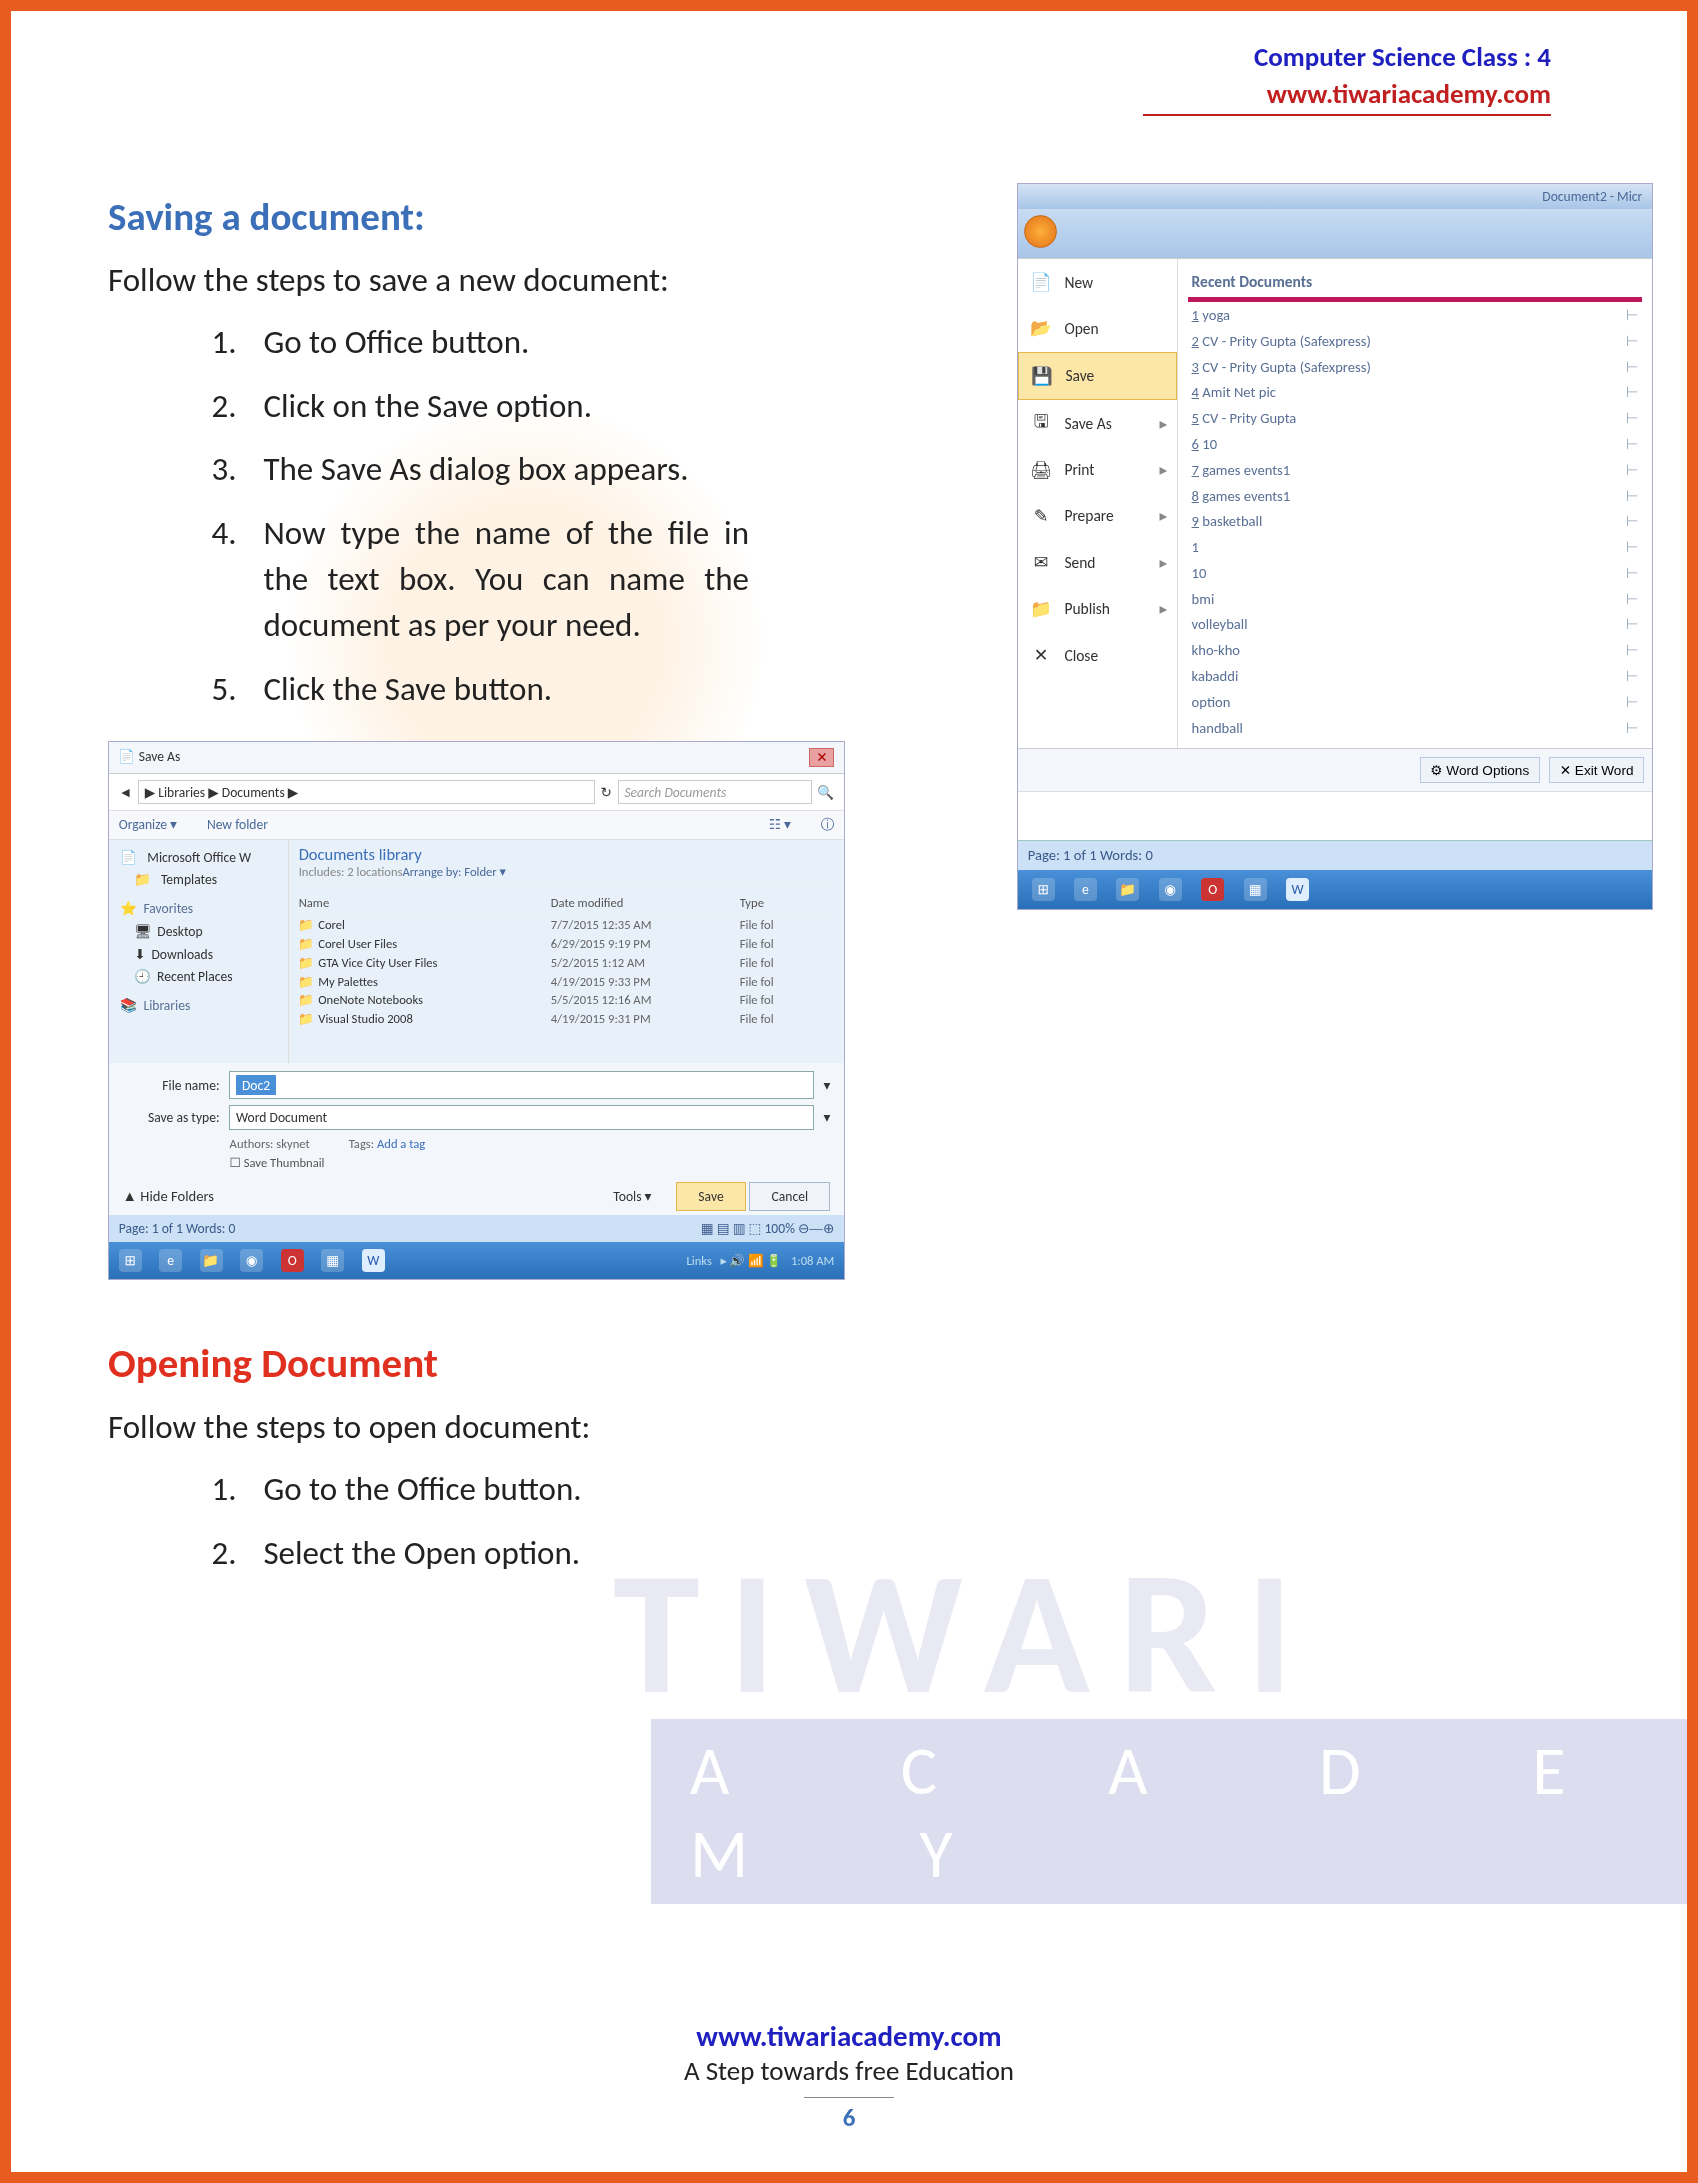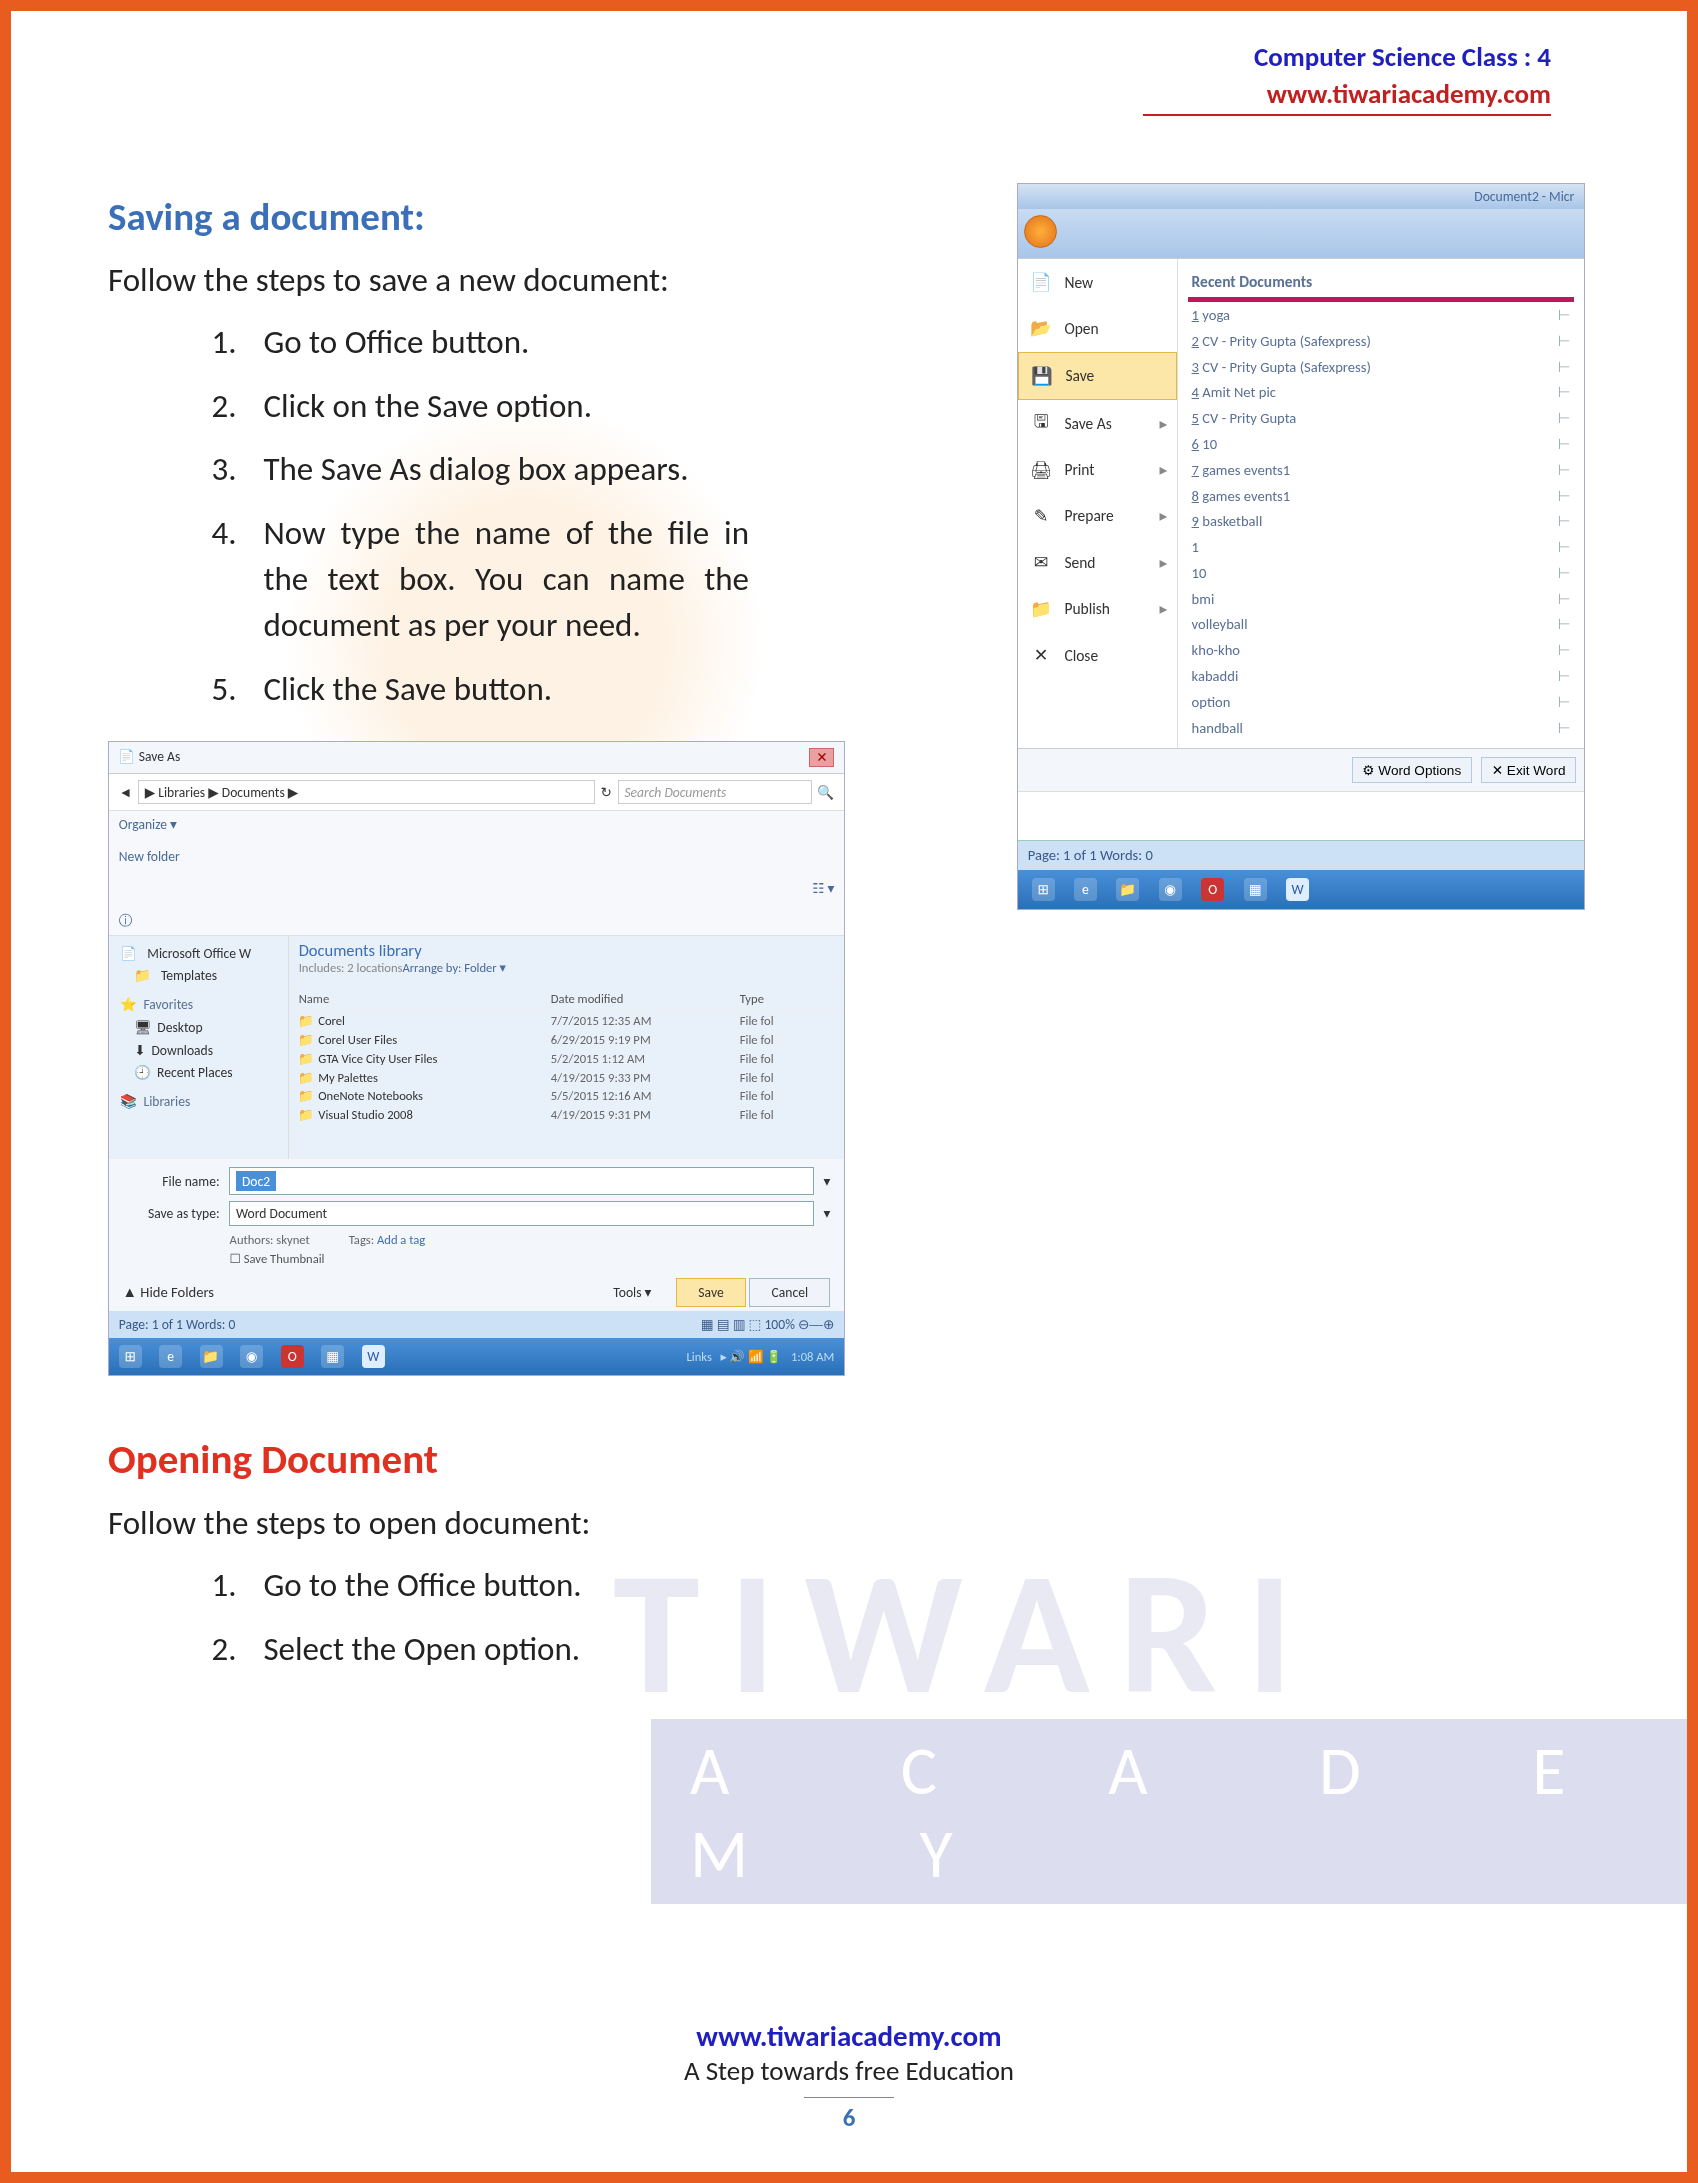--- a/index.html
+++ b/index.html
@@ -32,21 +32,21 @@
   h2.red { color: #e03020; font-size: 41px; font-weight: bold; margin: 58px 0 19.4px 0; }
   .intro { font-size: 33px; color: #222; margin-bottom: 19.4px; }
   ol.steps { list-style: decimal; margin-left: 136px; font-size: 33px; color: #222; }
   ol.steps li { margin-bottom: 17.5px; padding-left: 19.4px; line-height: 1.4; }
   .content-wrap { display: flex; gap: 29px; }
   .text-col { flex: 1; }
   .img-col { width: 573px; }
   .figure { border: 1px solid #aac; background: #e8f0fa; font-size: 14.6px; color: #333; margin-top: 9.7px; }
 
   
-  .office-menu { width: 568px; }
+  .office-menu { width: 636px; }
   .office-title { background: linear-gradient(#d5e3f3,#a8c5e8); font-size: 13.6px; text-align: right; padding: 3.9px 9.7px; color: #4a6a9a; }
   .office-body { display: flex; background: #fff; border-top: 1px solid #ccc; }
   .menu-left { width: 160px; border-right: 1px solid #ddd; }
   .menu-item { display: flex; align-items: center; padding: 9.7px 9.7px; gap: 9.7px; font-size: 15.5px; color: #333; }
   .menu-item.hl { background: #fde7a8; border: 1px solid #e6b847; }
   .menu-icon { width: 27px; height: 27px; display: inline-flex; align-items: center; justify-content: center; font-size: 17.5px; }
   .menu-right { flex: 1; padding: 7.8px 9.7px; }
   .recent-title { font-weight: bold; color: #5a7095; font-size: 15.5px; padding: 5.8px 3.9px; border-bottom: 5px solid #be185d; }
   .recent-item { display: flex; justify-content: space-between; padding: 3.9px 3.9px; font-size: 14.6px; color: #5a7095; }
   .pin { color: #9ab; }
@@ -56,21 +56,21 @@
   .taskbar { background: linear-gradient(#4a90d9,#2a70b9); height: 39px; display: flex; align-items: center; gap: 19.4px; padding: 0 13.6px; }
   .tb-icon { width: 23px; height: 23px; background: #fff3; border-radius: 3.9px; display: inline-flex; align-items: center; justify-content: center; color: #fff; font-size: 13.6px; }
 
   
   .saveas { width: 737px; }
   .sa-title { background: #f3f6fb; border-bottom: 1px solid #ccc; padding: 5.8px 9.7px; display: flex; justify-content: space-between; font-size: 13.6px; }
   .sa-close { color: #a00; background:#e8a0a0; padding:0 5.8px; border:1px solid #c66; }
   .sa-nav { background: #fff; padding: 5.8px 9.7px; display: flex; align-items: center; gap: 5.8px; font-size: 13.6px; border-bottom: 1px solid #e0e0e0; }
   .sa-path { flex: 1; border: 1px solid #ccc; padding: 2.9px 5.8px; background: #fff; }
   .sa-search { width: 194px; border: 1px solid #ccc; padding: 2.9px 5.8px; color: #999; font-style: italic; }
-  .sa-toolbar { background: #f6f8fb; padding: 4.9px 9.7px; font-size: 13.6px; color: #4a6a9a; border-bottom: 1px solid #e0e0e0; display:flex; gap:15px;flex-direction:column; }
+  .sa-toolbar { background: #f6f8fb; padding: 4.9px 9.7px; font-size: 13.6px; color: #4a6a9a; border-bottom: 1px solid #e0e0e0; display:flex; gap:30px; }
   .sa-body { display: flex; height: 223px; }
   .sa-left { width: 180px; border-right: 1px solid #ddd; padding: 5.8px 7.8px; font-size: 13.6px; }
   .sa-left-item { padding: 2.9px 0 2.9px 3.9px; color: #333; display:flex; align-items:center; gap:5.8px; }
   .sa-left-head { color: #5a7095; margin-top: 5.8px; }
   .sa-center { flex: 1; padding: 3.9px 9.7px; font-size: 13.6px; overflow: hidden; }
   .sa-lib-title { color: #3b6fb8; font-size: 16.5px; }
   .sa-lib-sub { color: #888; font-size: 12.6px; margin-bottom: 7.8px; display:flex; border-bottom:1px solid #eee; padding-bottom:3.9px;}
   .sa-cols { display: flex; font-size: 12.6px; color: #555; border-bottom: 1px solid #eee; padding: 3.9px 0; }
   .sa-cols span:nth-child(1){ flex: 1.6; }
   .sa-cols span:nth-child(2){ flex: 1.2; }

